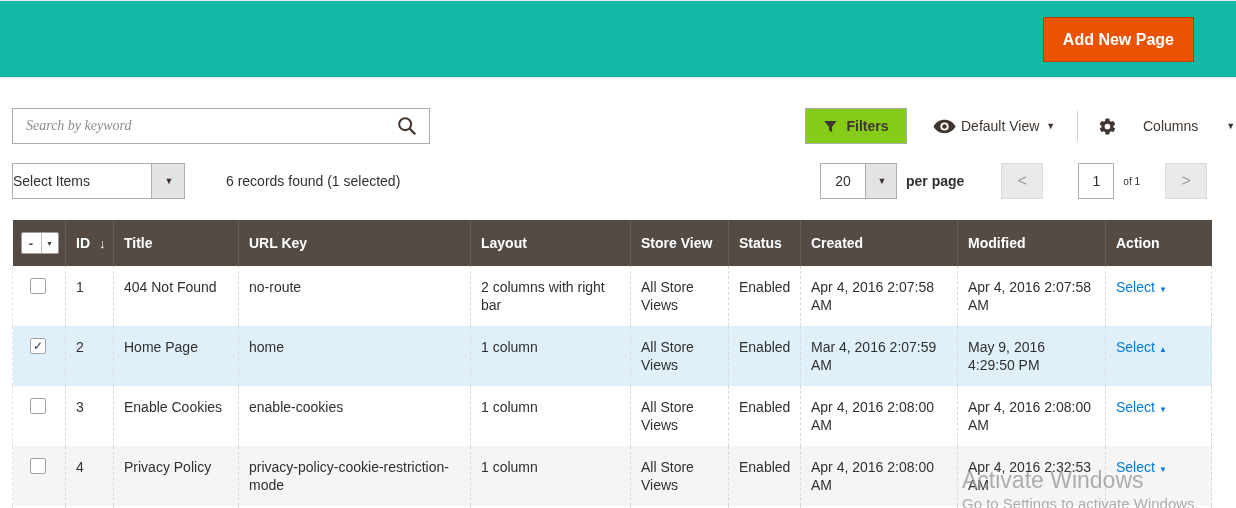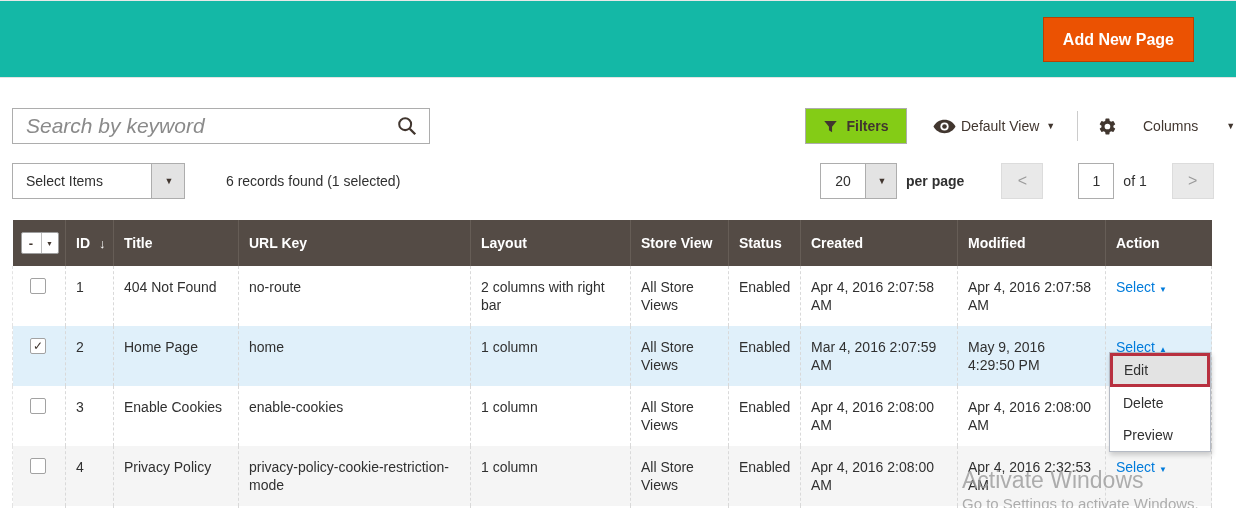--- a/index.html
+++ b/index.html
@@ -9,57 +9,57 @@
   
   .top-band { position:absolute; top:0; left:0; width:1236px; height:78px;
     background:#14b8a6; border-top:1px solid #e8e8e8; border-bottom:1px solid #e3e3e3; }
   .add-new-btn { position:absolute; top:16px; right:42px; height:45px; padding:0 19px;
     background:#eb5202; color:#fff; border:1px solid #b84002; font-size:16px; font-weight:700;
     font-family:"Liberation Sans", sans-serif; cursor:pointer; }
 
   
   .search-wrap { position:absolute; top:108px; left:12px; width:418px; height:36px; }
   .search-input { width:100%; height:100%; border:1px solid #adadad; padding:0 44px 0 13px;
-    font-size:21px; font-style:italic; color:#303030; font-family:Liberation Sans, sans-serif; }
+    font-size:14px; font-style:italic; color:#303030; font-family:Liberation Serif, serif; }
   .search-input::placeholder { color:#8a8a8a; font-style:italic; }
   .search-btn { position:absolute; right:4px; top:4px; width:38px; height:28px; border:none;
     background:transparent; cursor:pointer; display:flex; align-items:center; justify-content:center; }
 
   .filters-btn { position:absolute; top:108px; left:805px; width:102px; height:36px;
     background:#84cc16; border:1px solid #adadad; color:#41362f; font-size:14px; font-weight:600;
     font-family:"Liberation Sans", sans-serif; display:flex; align-items:center; justify-content:center; gap:8px; cursor:pointer; }
 
   .view-ctl { position:absolute; top:108px; left:933px; height:36px; display:flex; align-items:center; gap:5px;
     font-size:14px; color:#41362f; cursor:pointer; }
   .v-divider { position:absolute; top:111px; left:1077px; width:1px; height:30px; background:#ccc; }
   .columns-ctl { position:absolute; top:108px; left:1098px; height:36px; display:flex; align-items:center; gap:26px;
     font-size:14px; color:#41362f; cursor:pointer; }
   .caret { font-size:9px; color:#41362f; margin-left:2px; }
 
   
   .select-items { position:absolute; top:163px; left:12px; height:36px; display:flex; cursor:pointer; }
   .si-label { width:140px; height:36px; background:#fff; border:1px solid #adadad; display:flex;
-    align-items:center; padding-left:13px; font-size:14px; color:#303030; }
+    align-items:center; font-size:14px; color:#303030; }
   .si-caret { width:33px; height:36px; background:#e3e3e3; border:1px solid #adadad; border-left:none;
     display:flex; align-items:center; justify-content:center; }
   .records-summary { position:absolute; top:173px; left:215px; font-size:14px; color:#303030;margin-left:11px; }
 
   .pager-group { position:absolute; top:163px; left:820px; display:flex; align-items:center; }
   .pp-value { width:46px; height:36px; background:#fff; border:1px solid #adadad; display:flex;
     align-items:center; justify-content:center; font-size:14px; cursor:pointer; }
   .pp-caret { width:31px; height:36px; background:#e3e3e3; border:1px solid #adadad; border-left:none;
     display:flex; align-items:center; justify-content:center; cursor:pointer; }
   .pp-label { margin-left:9px; font-size:14px; color:#303030;font-weight:bold; }
   .pg-btn { width:42px; height:36px; background:#e9e9e9; border:1px solid #dcdcdc; color:#9b9b9b;
     font-size:16px; display:flex; align-items:center; justify-content:center; cursor:default;
     font-family:"Liberation Sans", sans-serif; }
   .pg-prev { margin-left:37px; }
   .pg-input { margin-left:35px; width:36px; height:36px; border:1px solid #adadad; text-align:center;
     font-size:14px; color:#303030; font-family:"Liberation Sans", sans-serif; }
-  .pg-of { margin-left:9px; font-size:14px; color:#303030; }
+  .pg-of { margin-left:9px; font-size:10px; color:#303030; }
   .pg-next { margin-left:25px; }
 
   
   table.grid { position:absolute; top:220px; left:12px; width:1199px; border-collapse:collapse;
     table-layout:fixed; font-size:14px; color:#303030; }
   .grid th { background:#544b45; color:#fff; font-weight:700; text-align:left; padding:12px 10px;
     font-size:14px; border-left:1px solid #665d56; height:42px; vertical-align:middle; }
   .grid th:first-child { border-left:none; padding-left:8px; }
   .grid td { padding:12px 10px; vertical-align:top; border-left:1px dashed #d9d9d9; line-height:18px; }
   .grid td:first-child { border-left:1px dashed #e3e3e3; padding-left:17px; }
@@ -262,22 +262,17 @@
           <td></td>
           <td></td>
           <td></td>
           <td></td>
           <td></td>
           <td></td>
       </tr>
     </tbody>
   </table>
 
-  <div class="action-menu">
-    <div class="menu-item menu-item-edit">Edit</div>
-    <div class="menu-item">Delete</div>
-    <div class="menu-item">Preview</div>
-  </div>
 
   <div class="wm1">Activate Windows</div>
   <div class="wm2">Go to Settings to activate Windows.</div>
 
 </div>
 
 </body></html>

